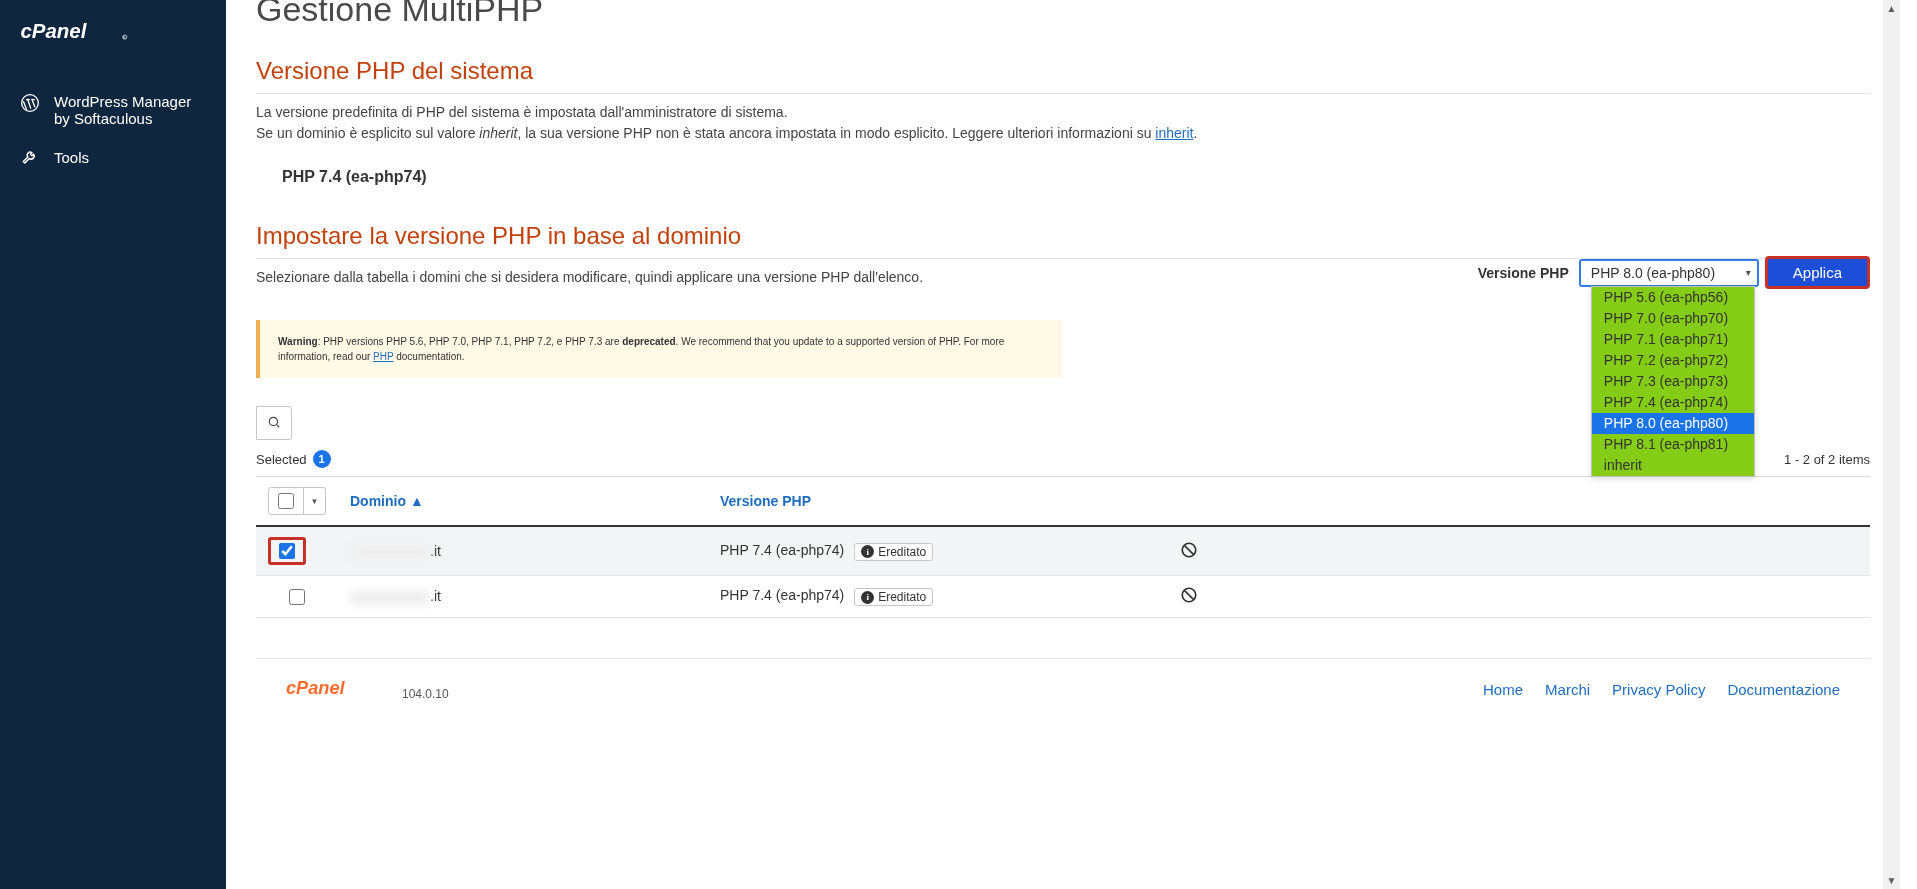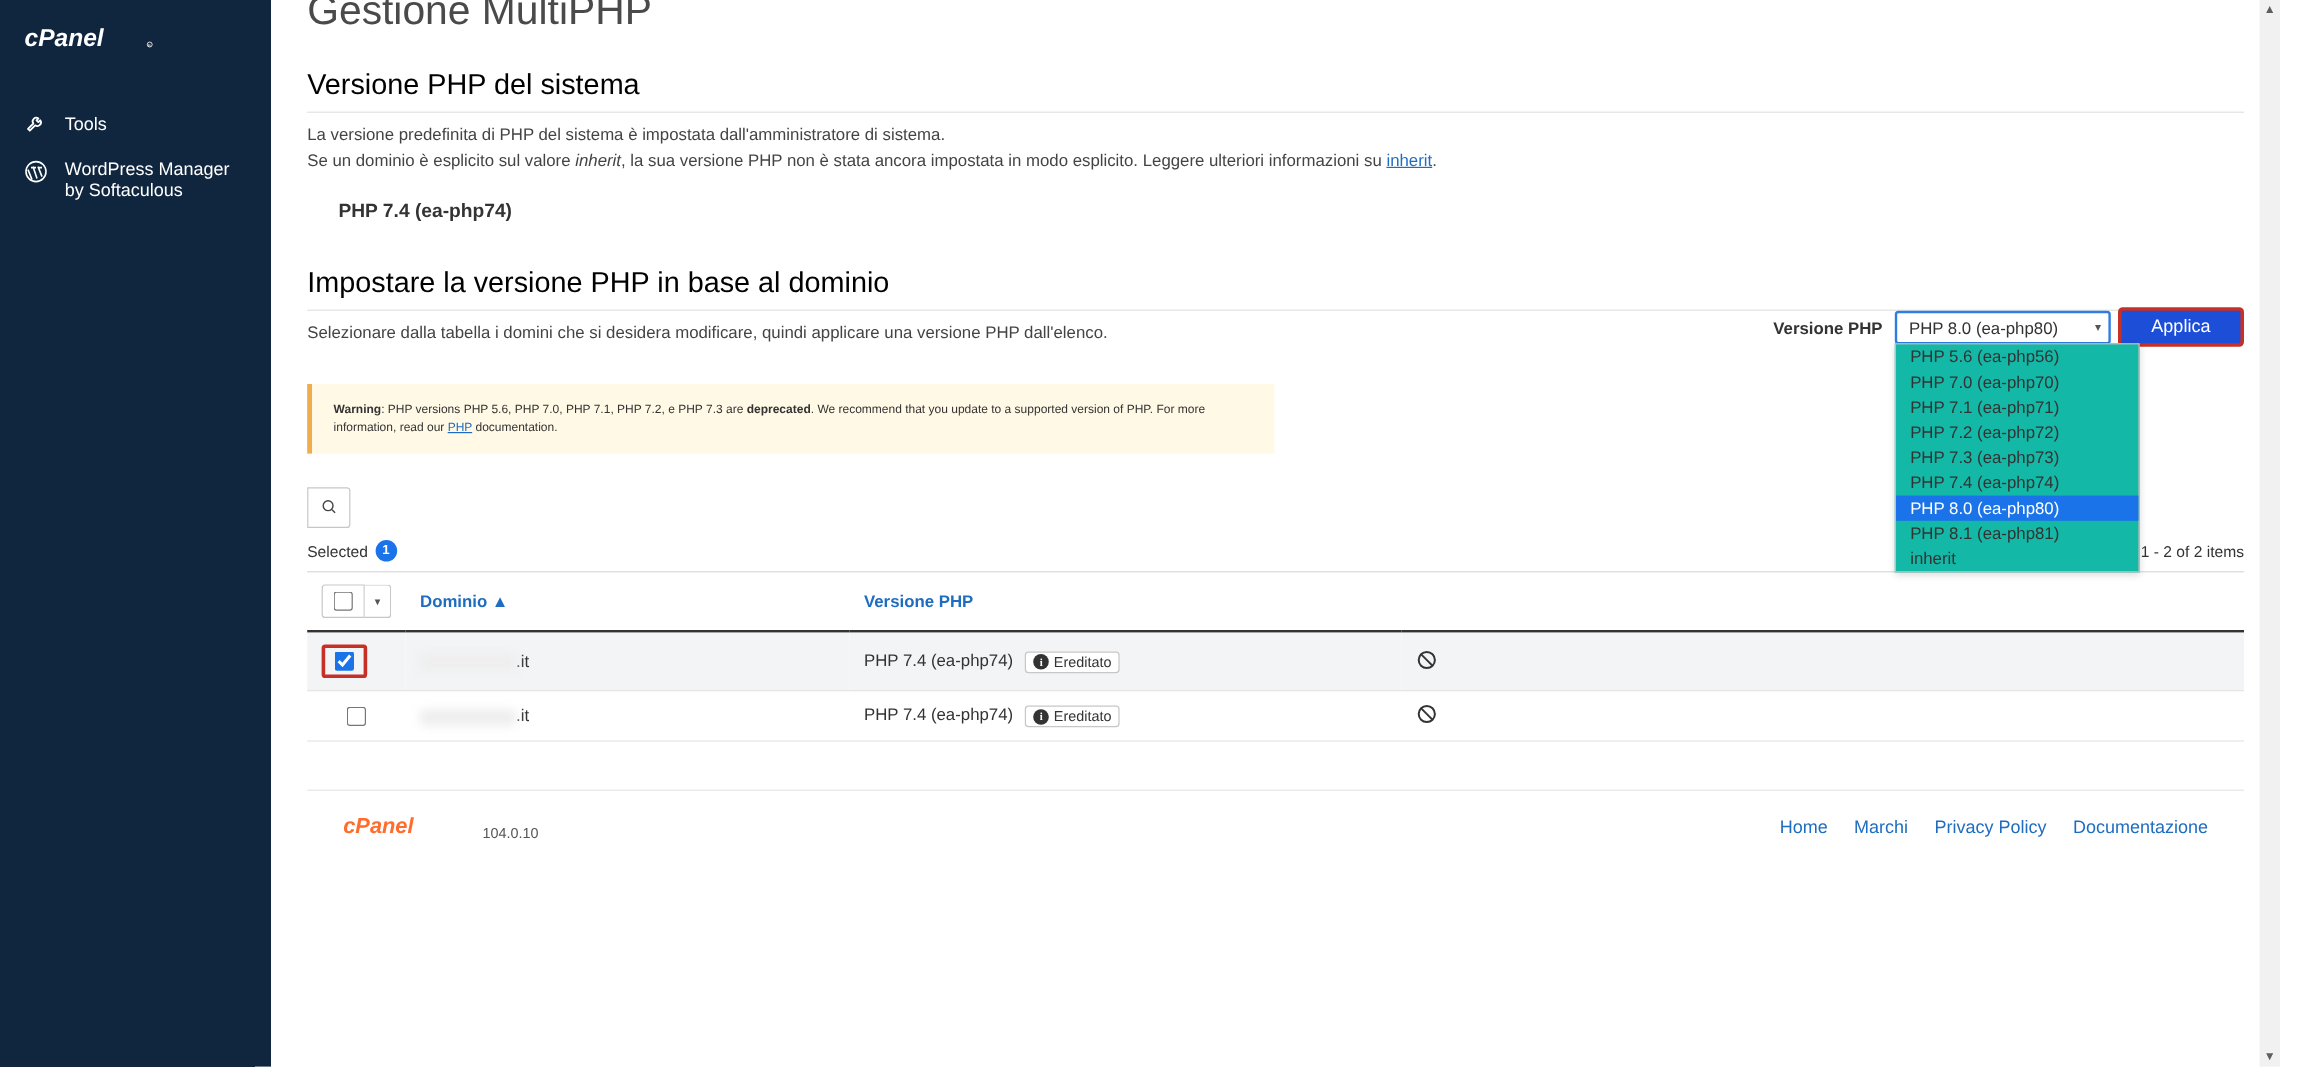--- a/index.html
+++ b/index.html
@@ -18,33 +18,33 @@
   
   .main { flex: 1; background: #fff; display:flex; flex-direction:column; }
   .topbar { height: 54px; display:flex; align-items:center; justify-content:flex-end; gap:12px; padding: 9px 20px; border-bottom:1px solid transparent; }
   .search-wrap { position:relative; width:355px; }
   .search-wrap input { width:100%; height:30px; border:1px solid #c7c7c7; border-radius:4px; padding: 4px 30px 4px 10px; font-size:14px; background:#fff; color:#495057; }
   .search-wrap .sicon { position:absolute; right:8px; top:50%; transform:translateY(-50%); color:#6c757d; }
   .circ-btn { width:28px; height:28px; border:1.5px solid #2f6193; border-radius:50%; display:flex; align-items:center; justify-content:center; color:#2f6193; }
   
   .content { flex:1; padding: 0 30px 0 30px; overflow:hidden; background:#fff; }
   h1.page-title { font-size: 34px; font-weight: 400; color:#4a4a4a; margin-top:-10px; margin-bottom:28px; }
-  h2.section { font-size: 24px; font-weight: 400; color: #000000; margin-top: 28px; margin-bottom: 6px; border-bottom:1px solid #e2e2e2; padding-bottom:8px; }
+  h2.section { font-size: 24px; font-weight: 400; color: #c2410c; margin-top: 28px; margin-bottom: 6px; border-bottom:1px solid #e2e2e2; padding-bottom:8px; }
   .para { font-size: 14px; color:#444; line-height:1.5; margin-top:8px; }
   a.link { color: #1e6dc0; text-decoration: underline; }
   .sys-ver { font-size: 16px; font-weight: 600; color:#333; padding: 24px 0 8px 26px; }
   .warn-box { background:#fff9e6; border-left:4px solid #f0ad4e; padding: 14px 18px; margin-top:10px; font-size:10px; color:#333; line-height:1.5; max-width: 806px;}
   .controls-row { display:flex; justify-content:space-between; align-items:flex-start; gap:20px; margin-top:22px; }
   .left-controls { flex:1; }
   .right-controls { display:flex; align-items:center; gap:6px; margin-top:-54px; position:relative; }
   .ver-label { font-size:14px; font-weight:600; color:#333; margin-right:4px;}
   .select-wrap { position:relative; width:180px; }
   .select-box { width:180px; height:28px; border:2px solid #2f7de1; border-radius:3px; background:#fff; display:flex; align-items:center; justify-content:space-between; padding:0 6px 0 10px; font-size:14px; color:#333; }
   .select-caret { font-size:10px; color:#555; }
-  .dropdown { position:absolute; top:27px; left:0; width:204px; background:#14b8a6; border:1px solid #c0c0c0; box-shadow:0 2px 6px rgba(0,0,0,.15); z-index:50; }
+  .dropdown { position:absolute; top:27px; left:12px; width:164px; background:#84cc16; border:1px solid #c0c0c0; box-shadow:0 2px 6px rgba(0,0,0,.15); z-index:50; }
   .dropdown .opt { padding:1px 12px; font-size:14px; line-height:19px; color:#333; }
   .dropdown .opt.sel { background:#1a73e8; color:#fff; }
   .apply-btn { background:#1d4ed8; color:#fff; border:3px solid #c63027; border-radius:4px; padding: 5px 25px; font-size:15px; }
   .search-group { display:flex; margin-top:0; }
   .search-group input { width: 558px; height:34px; border:1px solid #c7c7c7; border-right:none; border-radius:3px 0 0 3px; padding:6px 10px; font-size:14px; }
   .search-group .sg-btn { width:36px; height:34px; border:1px solid #c7c7c7; border-radius:0 3px 3px 0; background:#fff; display:flex; align-items:center; justify-content:center; color:#444; }
   .sel-row { display:flex; align-items:center; justify-content:space-between; margin-top:10px; font-size:13px; color:#333; }
   .sel-left { display:flex; align-items:center; gap:6px; }
   .badge { background:#1a73e8; color:#fff; border-radius:50%; width:18px; height:18px; display:inline-flex; align-items:center; justify-content:center; font-size:11px; font-weight:600; }
   
@@ -82,36 +82,36 @@
 
   <aside class="sidebar">
     <div class="logo">
       <svg viewBox="0 0 160 44" xmlns="http://www.w3.org/2000/svg">
         <text x="0" y="30" font-family="Arial" font-style="italic" font-weight="700" font-size="30" fill="#ffffff">cPanel</text>
         <circle cx="153" cy="28" r="3" fill="none" stroke="#ffffff" stroke-width="1"></circle>
         <text x="150.5" y="30.5" font-size="5" fill="#ffffff">R</text>
       </svg>
     </div>
     <nav class="nav">
-      <div class="nav-item">
-        <span class="icon">
-          <svg width="18" height="18" viewBox="0 0 24 24" fill="none" stroke="#fff" stroke-width="2" stroke-linecap="round" stroke-linejoin="round">
-              <path d="M14.7 6.3a4 4 0 0 0-5.6 5.6l-6 6 2 2 6-6a4 4 0 0 0 5.6-5.6l-2.1 2.1-2-2z"></path>
-            </svg>
-        </span>
-        <span>Tools</span>
-      </div>
       <div class="nav-item" style="align-items:flex-start;">
         <span class="icon">
           <svg width="20" height="20" viewBox="0 0 24 24" fill="none" stroke="#fff" stroke-width="1.6">
               <circle cx="12" cy="12" r="10"></circle>
               <path d="M4 10l4 10M9 7l4 12M14 7l4 10M7 8h5M15 8h3"></path>
             </svg>
         </span>
         <span style="flex:1;">WordPress Manager by Softaculous</span>
+      </div>
+      <div class="nav-item">
+        <span class="icon">
+          <svg width="18" height="18" viewBox="0 0 24 24" fill="none" stroke="#fff" stroke-width="2" stroke-linecap="round" stroke-linejoin="round">
+              <path d="M14.7 6.3a4 4 0 0 0-5.6 5.6l-6 6 2 2 6-6a4 4 0 0 0 5.6-5.6l-2.1 2.1-2-2z"></path>
+            </svg>
+        </span>
+        <span>Tools</span>
       </div>
     </nav>
   </aside>
 
   <div class="main">
 
 
     <div class="content">
       <h1 class="page-title">Gestione MultiPHP</h1>
 

